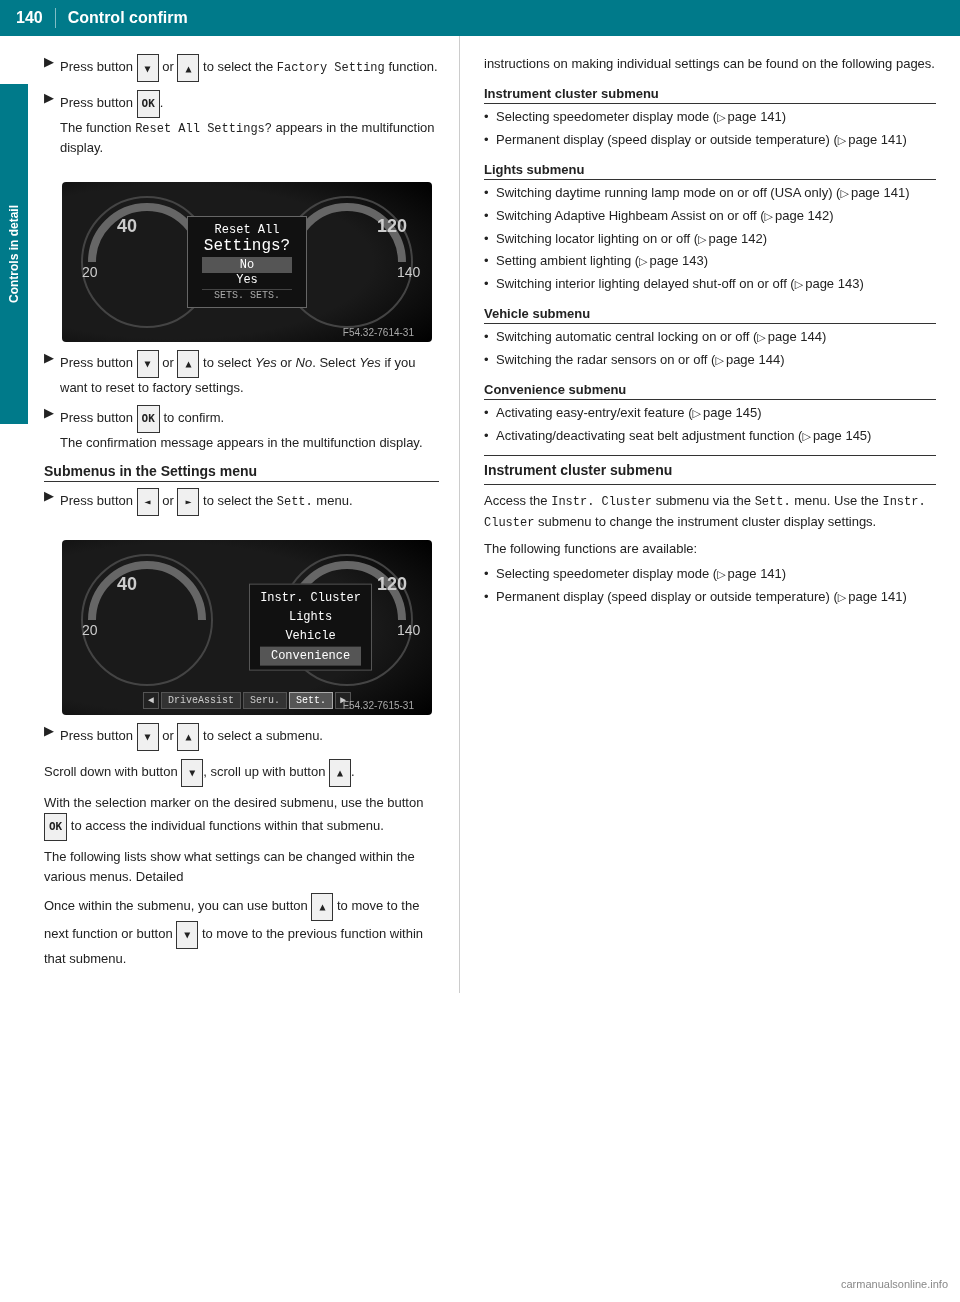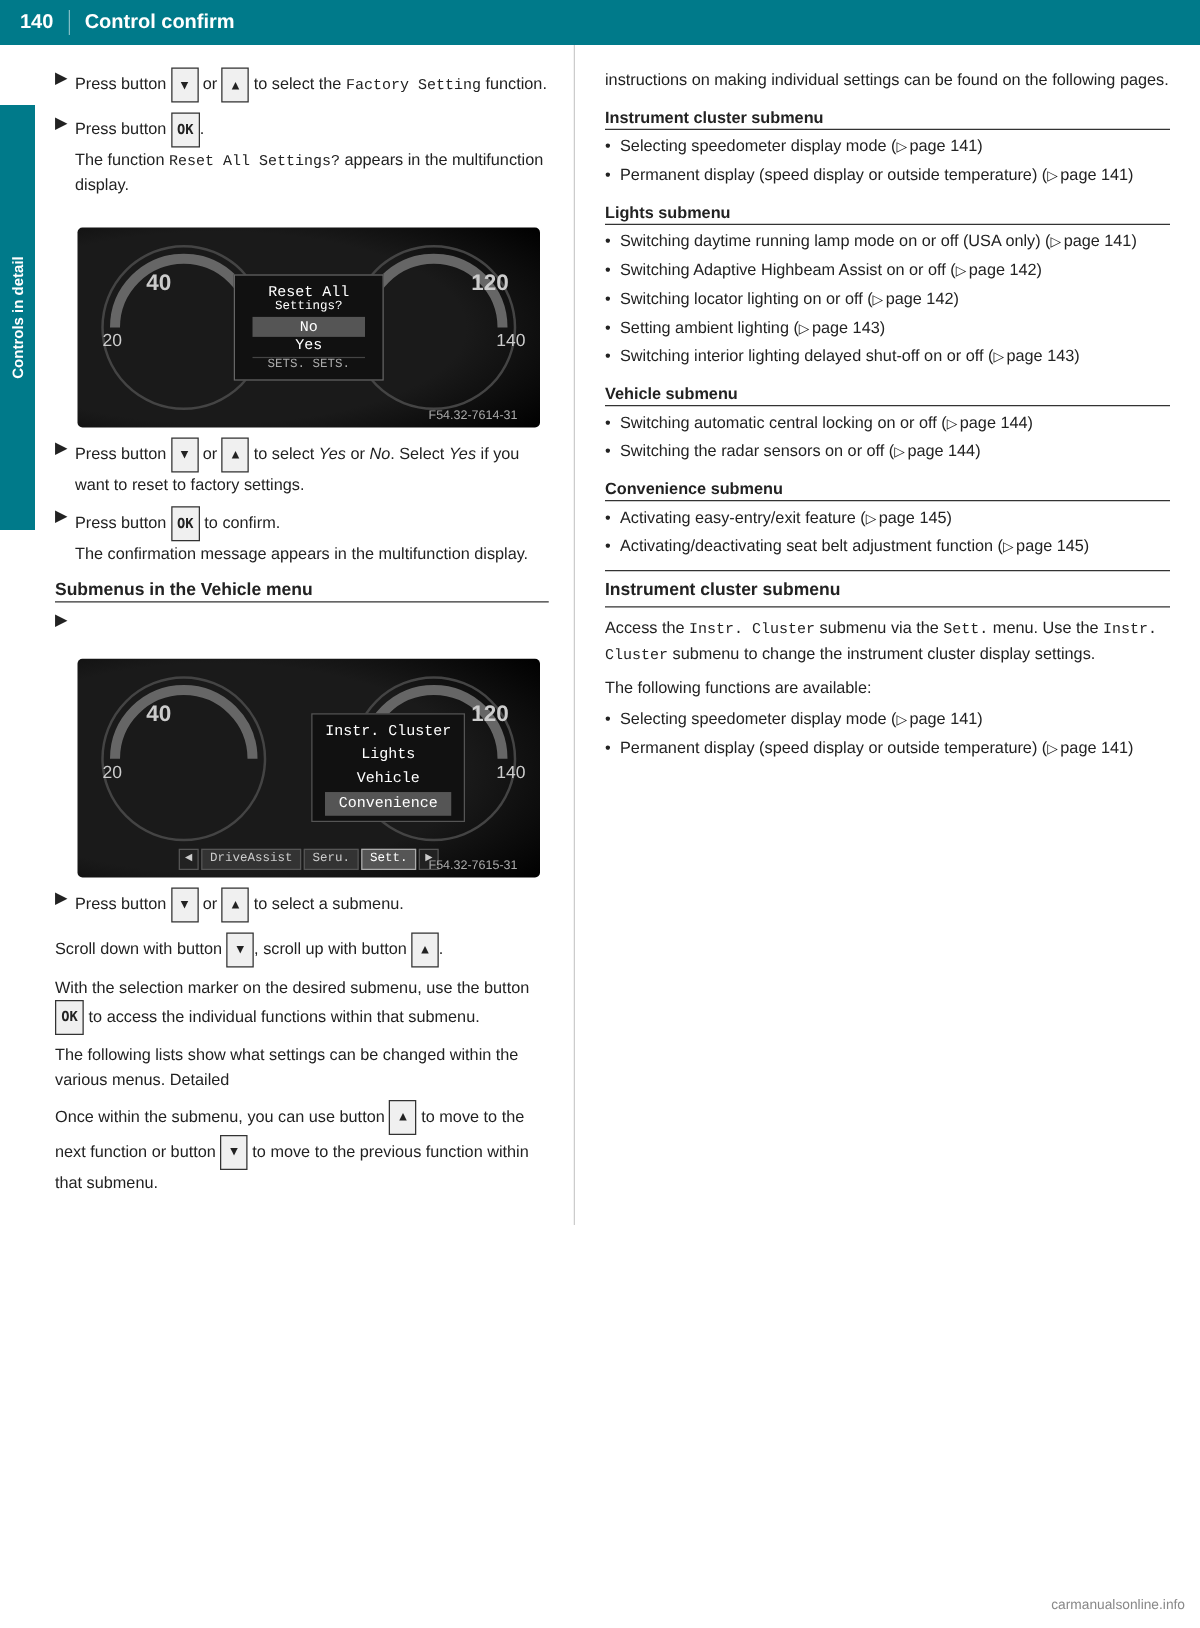--- a/index.html
+++ b/index.html
@@ -285,21 +285,21 @@
         <text x="20" y="95" fill="#ccc" font-size="14" font-family="Arial">20</text>
 
         <circle cx="285" cy="80" r="65" fill="none" stroke="#444" stroke-width="2"></circle>
         <path d="M230,80 A55,55 0 1,1 340,80" fill="none" stroke="#666" stroke-width="8"></path>
         <text x="315" y="50" fill="#ccc" font-size="18" font-weight="bold" font-family="Arial">120</text>
         <text x="335" y="95" fill="#ccc" font-size="14" font-family="Arial">140</text>
       </svg>
 
       <div style="position:absolute;top:50%;left:50%;transform:translate(-50%,-50%);background:#111;border:1px solid #666;padding:6px 14px;text-align:center;font-family:'Courier New',monospace;color:#fff;min-width:120px;">
         <div style="font-size:12px;">Reset All</div>
-        <div style="font-size:10px;">Settings?</div>
+        <div style="font-size:16px;">Settings?</div>
         <div style="font-size:12px;background:#555;padding:1px 8px;margin-top:2px;">No</div>
         <div style="font-size:12px;">Yes</div>
         <div style="font-size:10px;color:#aaa;margin-top:2px;border-top:1px solid #444;">SETS. SETS.</div>
       </div>
       <span class="image-caption">F54.32-7614-31</span>
     </div>
 
     <div class="instruction-block">
       <span class="arrow-marker">▶</span>
       <span class="instruction-text">
@@ -311,25 +311,30 @@
 
     <div class="instruction-block">
       <span class="arrow-marker">▶</span>
       <div>
         <span class="instruction-text">Press button <span class="btn-inline">OK</span> to confirm.</span><br>
         <span class="instruction-text">The confirmation message appears in the multifunction display.</span>
       </div>
     </div>
 
     <div class="submenus-heading">
-      Submenus in the Vehicle menu
-    </div>
-
-    <div class="instruction-block">
-      <span class="arrow-marker">▶</span>
+      Submenus in the Settings menu
+    </div>
+
+    <div class="instruction-block">
+      <span class="arrow-marker">▶</span>
+      <span class="instruction-text">
+        Press button <span class="btn-inline btn-triangle-left"></span>
+        or <span class="btn-inline btn-triangle-right"></span>
+        to select the <code>Sett.</code> menu.
+      </span>
     </div>
 
     <div class="dash-image dash2" style="height:175px;">
       <svg width="370" height="175" viewBox="0 0 370 175" style="position:absolute;top:0;left:0;">
         <circle cx="85" cy="80" r="65" fill="none" stroke="#444" stroke-width="2"></circle>
         <path d="M30,80 A55,55 0 1,1 140,80" fill="none" stroke="#666" stroke-width="8"></path>
         <text x="55" y="50" fill="#ccc" font-size="18" font-weight="bold" font-family="Arial">40</text>
         <text x="20" y="95" fill="#ccc" font-size="14" font-family="Arial">20</text>
 
         <circle cx="285" cy="80" r="65" fill="none" stroke="#444" stroke-width="2"></circle>

